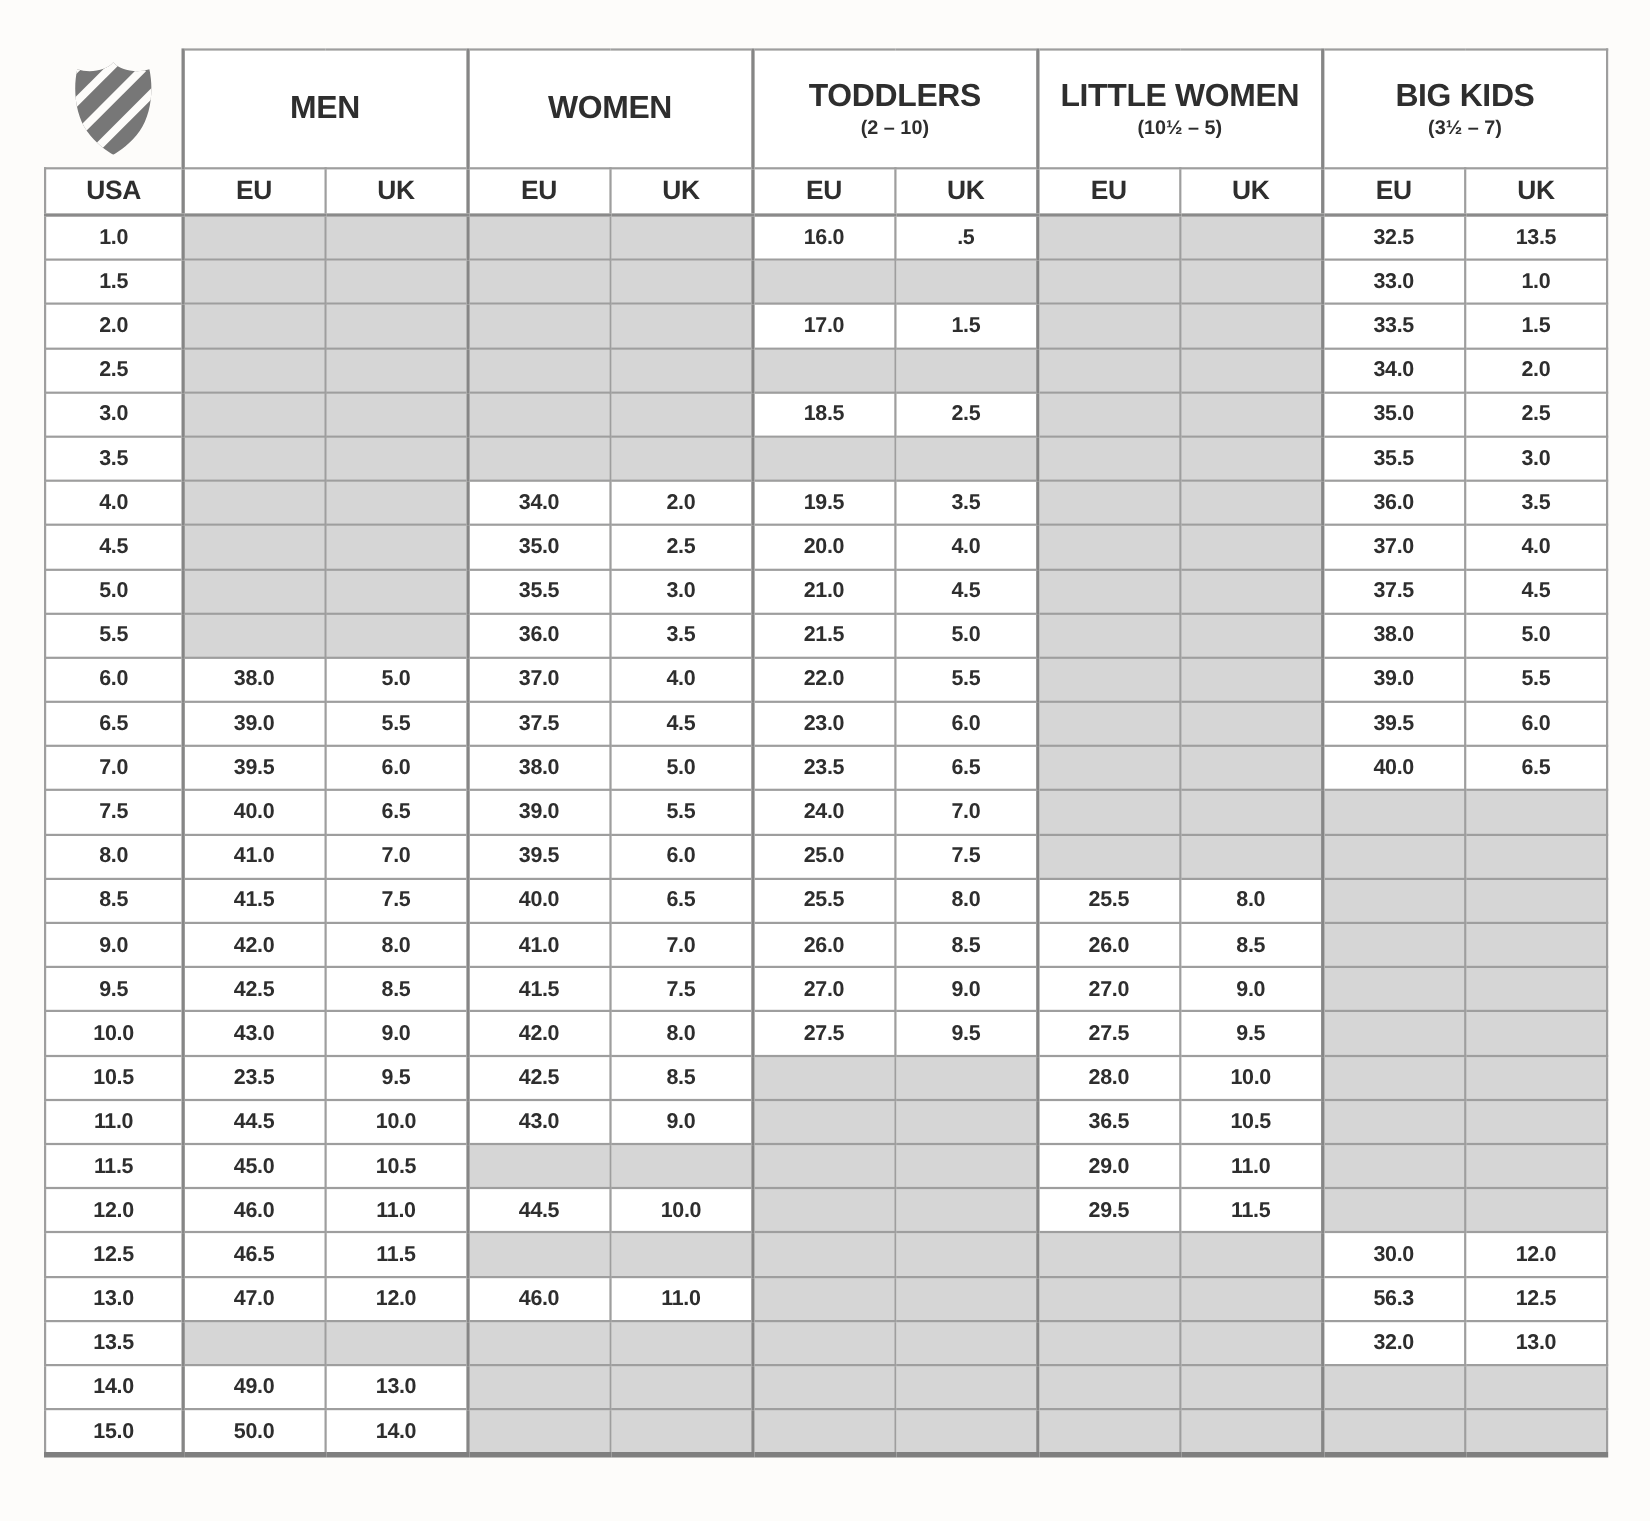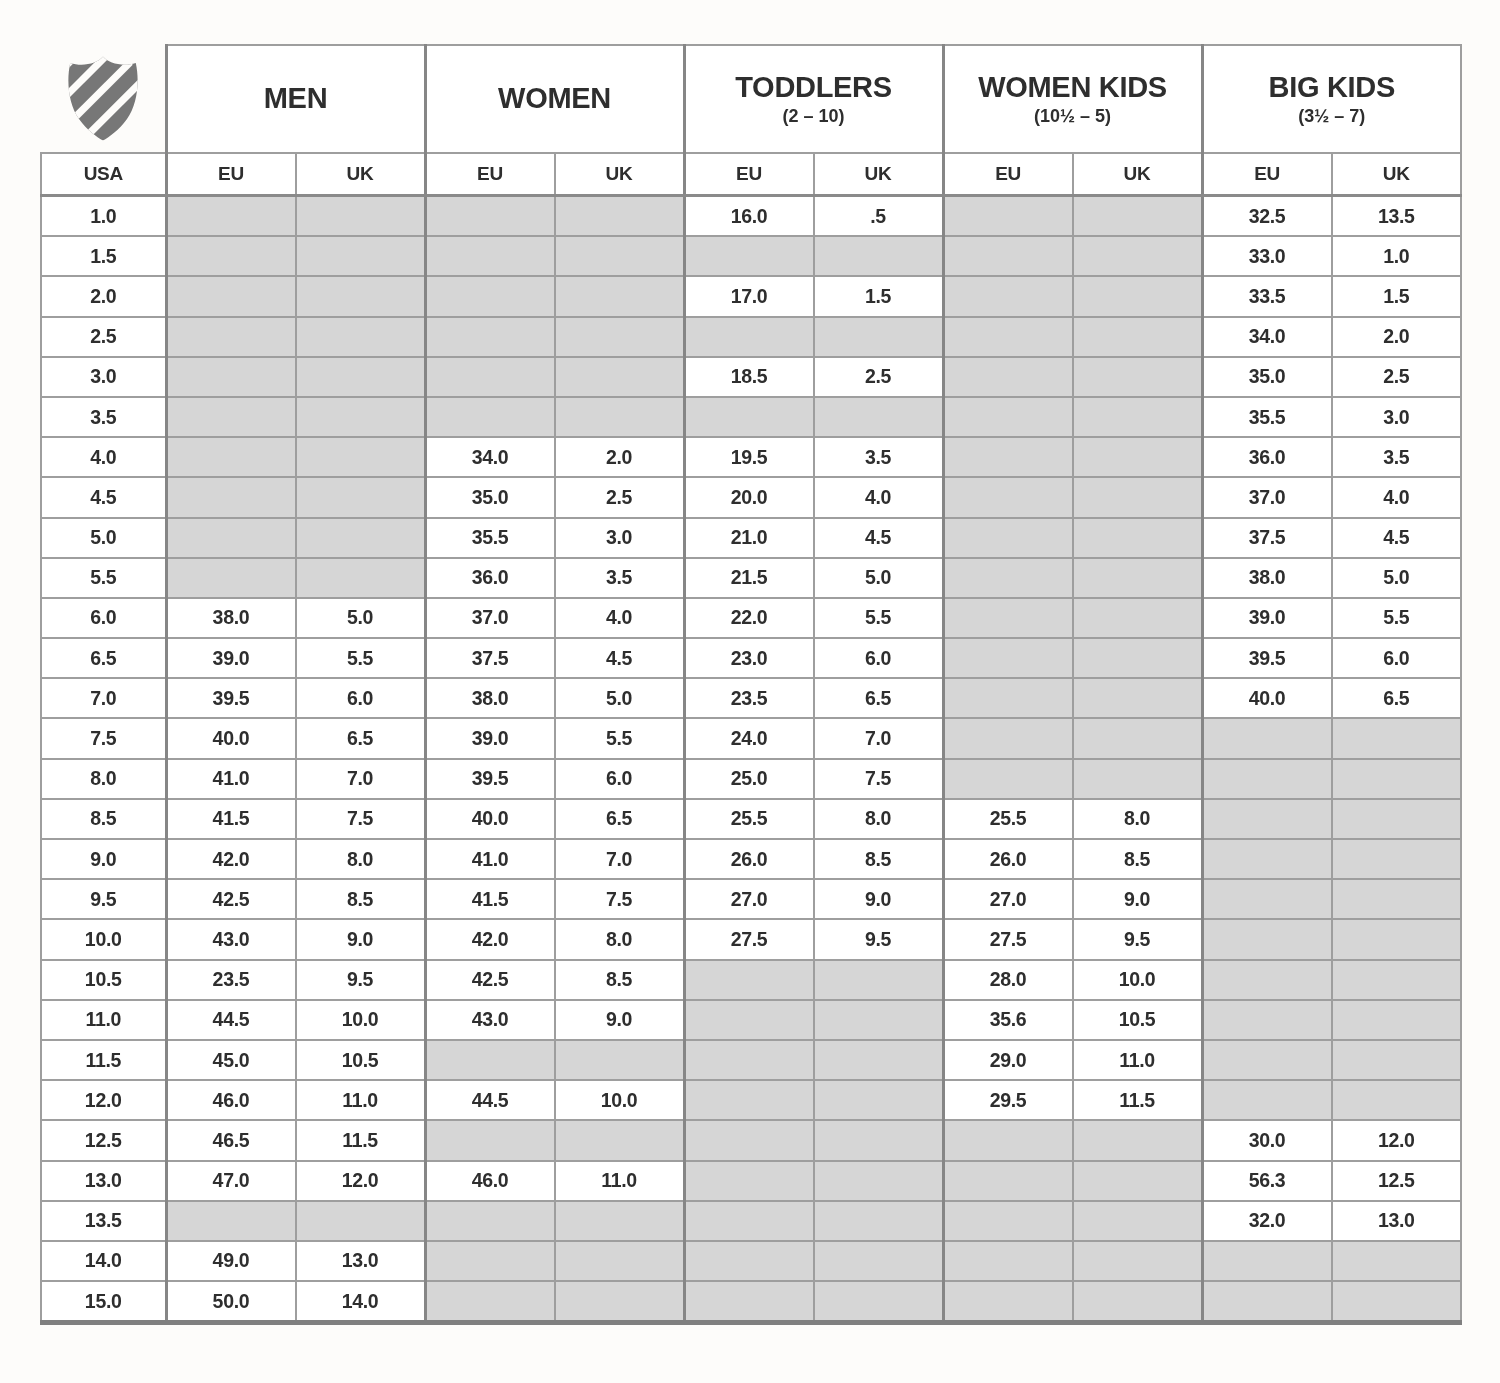--- a/index.html
+++ b/index.html
@@ -47,21 +47,21 @@
     margin-left: 44px;
   }
   .group-sub {
     font-size: 18px;
     font-weight: 700;
     margin-top: 2px;
     letter-spacing: 0;
   }
   
   tr.col-header th {
-    font-size: 19px;
+    font-size: 24px;
     height: 40px;
     border-bottom: 3px solid #8a8a8a;
   }
   
   tbody td {
     font-size: 19.5px;
     height: 38.2px;
   }
   tbody td.empty {
     background: #d6d6d6;
@@ -128,21 +128,21 @@
         </th>
         <th class="group gl" colspan="2">
           <div>WOMEN</div>
           <div class="group-sub"></div>
         </th>
         <th class="group gl" colspan="2">
           <div>TODDLERS</div>
           <div class="group-sub">(2 – 10)</div>
         </th>
         <th class="group gl" colspan="2">
-          <div>WOMEN KIDS</div>
+          <div>LITTLE WOMEN</div>
           <div class="group-sub">(10½ – 5)</div>
         </th>
         <th class="group gl" colspan="2">
           <div>BIG KIDS</div>
           <div class="group-sub">(3½ – 7)</div>
         </th>
       </tr>
       <tr class="col-header">
         <th>USA</th>
         <th class="gl">EU</th>
@@ -419,21 +419,21 @@
           <td class="empty"></td>
         </tr>
         <tr>
           <td class="usa">11.0</td>
           <td class="gl">44.5</td>
           <td>10.0</td>
           <td class="gl">43.0</td>
           <td>9.0</td>
           <td class="empty gl"></td>
           <td class="empty"></td>
-          <td class="gl">35.6</td>
+          <td class="gl">36.5</td>
           <td>10.5</td>
           <td class="empty gl"></td>
           <td class="empty"></td>
         </tr>
         <tr>
           <td class="usa">11.5</td>
           <td class="gl">45.0</td>
           <td>10.5</td>
           <td class="empty gl"></td>
           <td class="empty"></td>

